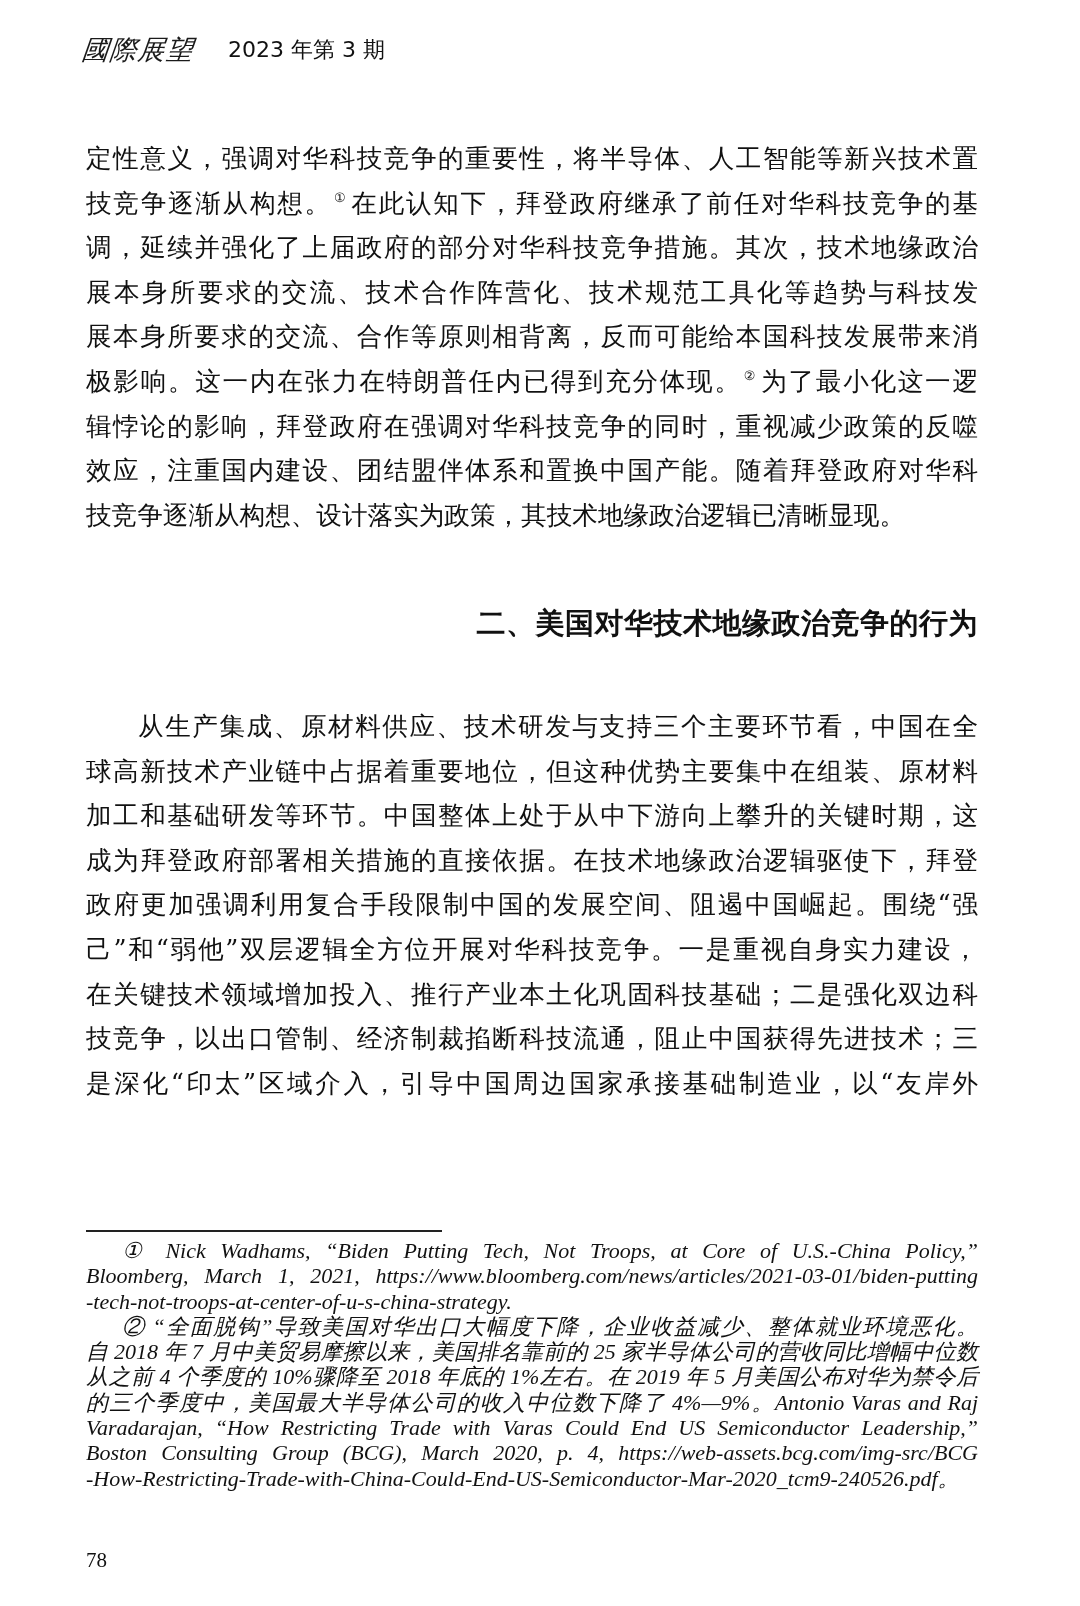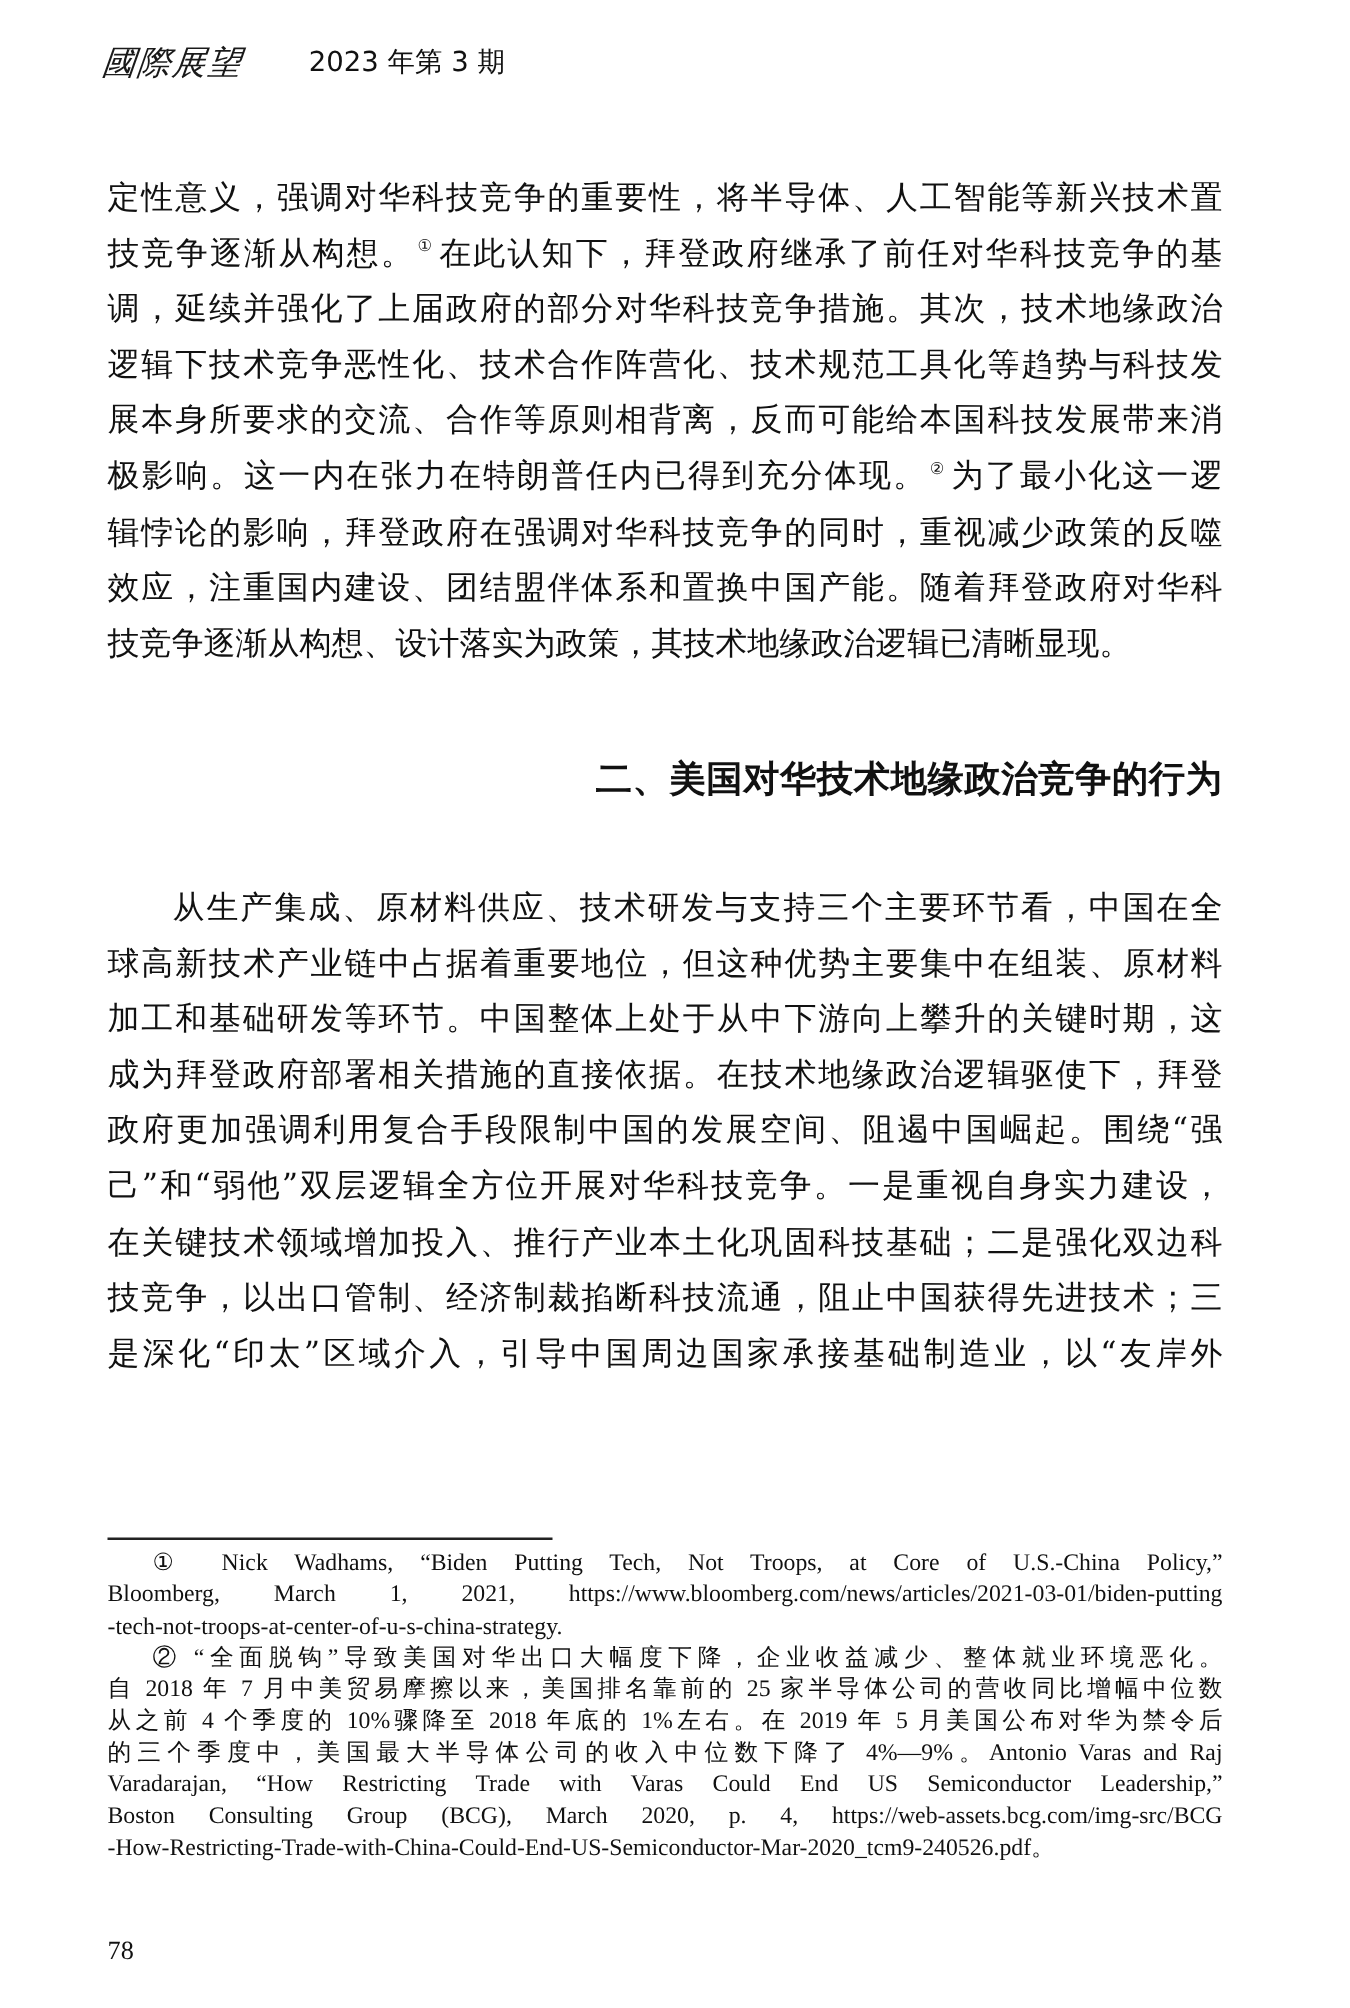--- a/index.html
+++ b/index.html
@@ -12,21 +12,21 @@
     position: absolute; left: 82px; top: 30px; height: 40px;
     display: flex; align-items: center;
   }
   .masthead {
     font-family: "DejaVu Serif", serif;
     font-size: 27px; font-style: italic; letter-spacing: 1px;
     color: #1a1a1a;
     transform: skewX(-6deg);
   }
   .issue {
-    margin-left: 53px;
+    margin-left: 34px;
     font-family: "DejaVu Sans", "Liberation Sans", sans-serif;
     font-size: 22px; color: #111;
   }
   .body-block {
     position: absolute; left: 86px; width: 892px;
   }
   .line {
     height: 44.6px; line-height: 44.6px;
     font-size: 25.6px;
     white-space: nowrap;
@@ -49,24 +49,25 @@
   }
   .fn-rule {
     position: absolute; left: 86px; top: 1230px;
     width: 356px; height: 2px; background: #222;
   }
   .footnotes {
     position: absolute; left: 86px; width: 892px; top: 1238px;
   }
   .fn-line {
     height: 25.3px; line-height: 25.3px;
-    font-size: 19px;
+    font-size: 22px;
     white-space: nowrap;
     text-align: justify; text-align-last: justify;
     font-family: "Liberation Serif", "DejaVu Serif", serif;
+    font-style: italic;
   }
   .fn-line.last { text-align-last: left; }
   .fn-line.indent { padding-left: 36px; }
   .page-number {
     position: absolute; left: 86px; top: 1548px;
     font-family: "Liberation Serif", serif;
     font-size: 21px; color: #111;
   }
 </style>
 </head>
@@ -74,21 +75,21 @@
 
 <div class="header">
   <span class="masthead">國際展望</span>
   <span class="issue">2023 年第 3 期</span>
 </div>
 
 <div class="body-block" style="top:136px;">
   <div class="line">定性意义，强调对华科技竞争的重要性，将半导体、人工智能等新兴技术置</div>
   <div class="line"><span>技竞争逐渐从构想。</span><sup class="fnref">①</sup><span>在此认知下，拜登政府继承了前任对华科技竞争的基</span></div>
   <div class="line">调，延续并强化了上届政府的部分对华科技竞争措施。其次，技术地缘政治</div>
-  <div class="line">逻辑下技术竞争恶性化、技术合作阵营化、技术规范工具化等趋势与科技发</div>
+  <div class="line">展本身所要求的交流、技术合作阵营化、技术规范工具化等趋势与科技发</div>
   <div class="line">展本身所要求的交流、合作等原则相背离，反而可能给本国科技发展带来消</div>
   <div class="line"><span>极影响。这一内在张力在特朗普任内已得到充分体现。</span><sup class="fnref">②</sup><span>为了最小化这一逻</span></div>
   <div class="line">辑悖论的影响，拜登政府在强调对华科技竞争的同时，重视减少政策的反噬</div>
   <div class="line">效应，注重国内建设、团结盟伴体系和置换中国产能。随着拜登政府对华科</div>
   <div class="line last">技竞争逐渐从构想、设计落实为政策，其技术地缘政治逻辑已清晰显现。</div>
 </div>
 
 <h2 class="section-title" style="margin:0;">二、美国对华技术地缘政治竞争的行为</h2>
 
 <div class="body-block" style="top:704px;">

